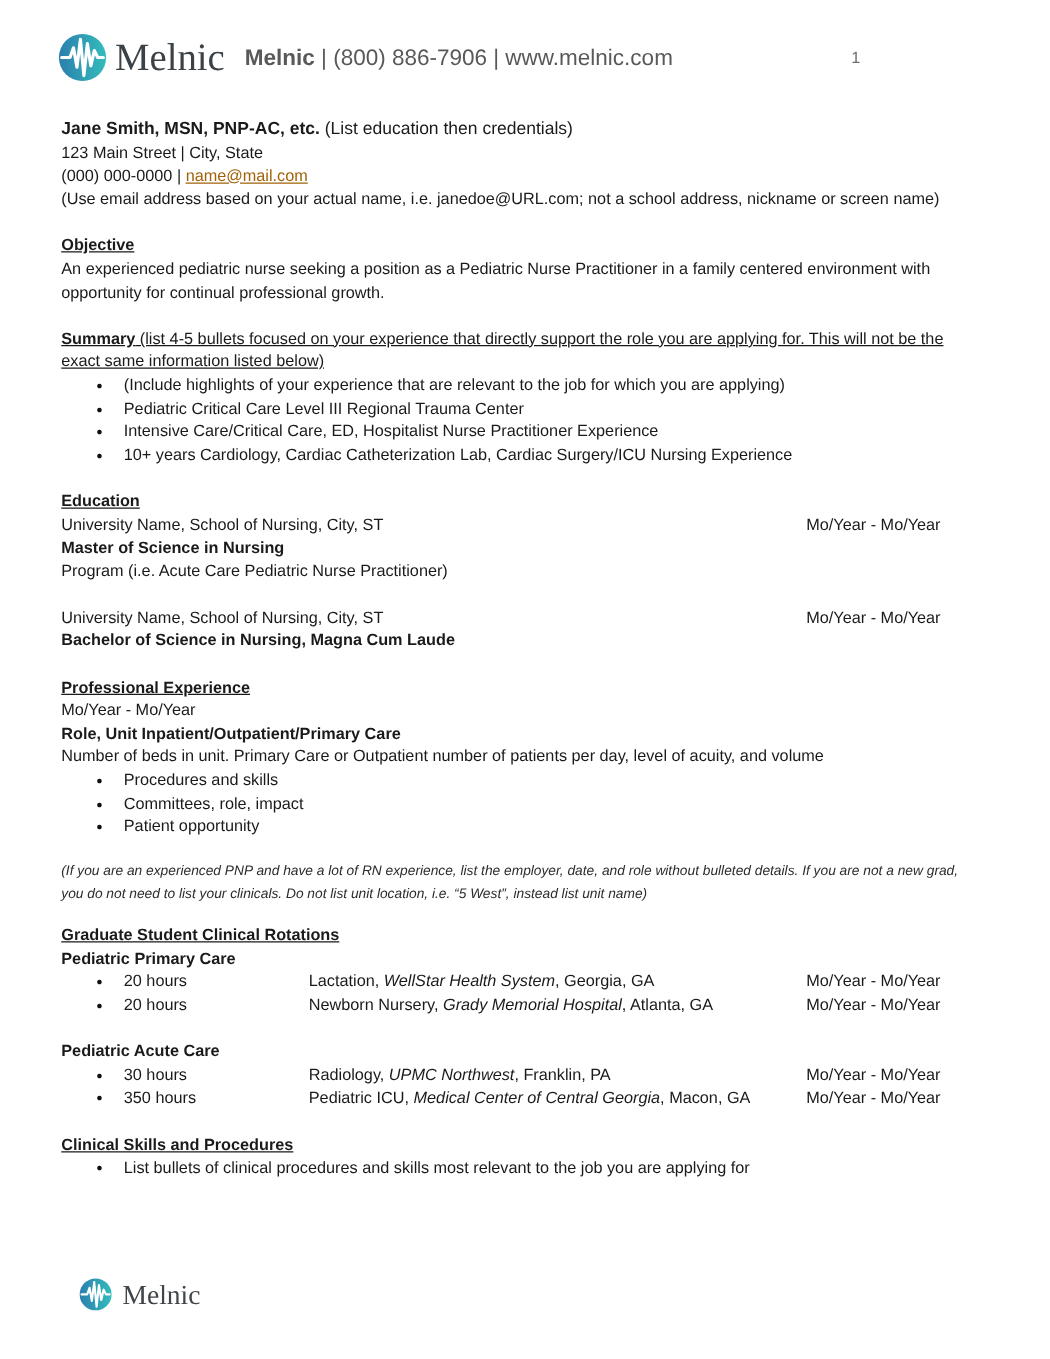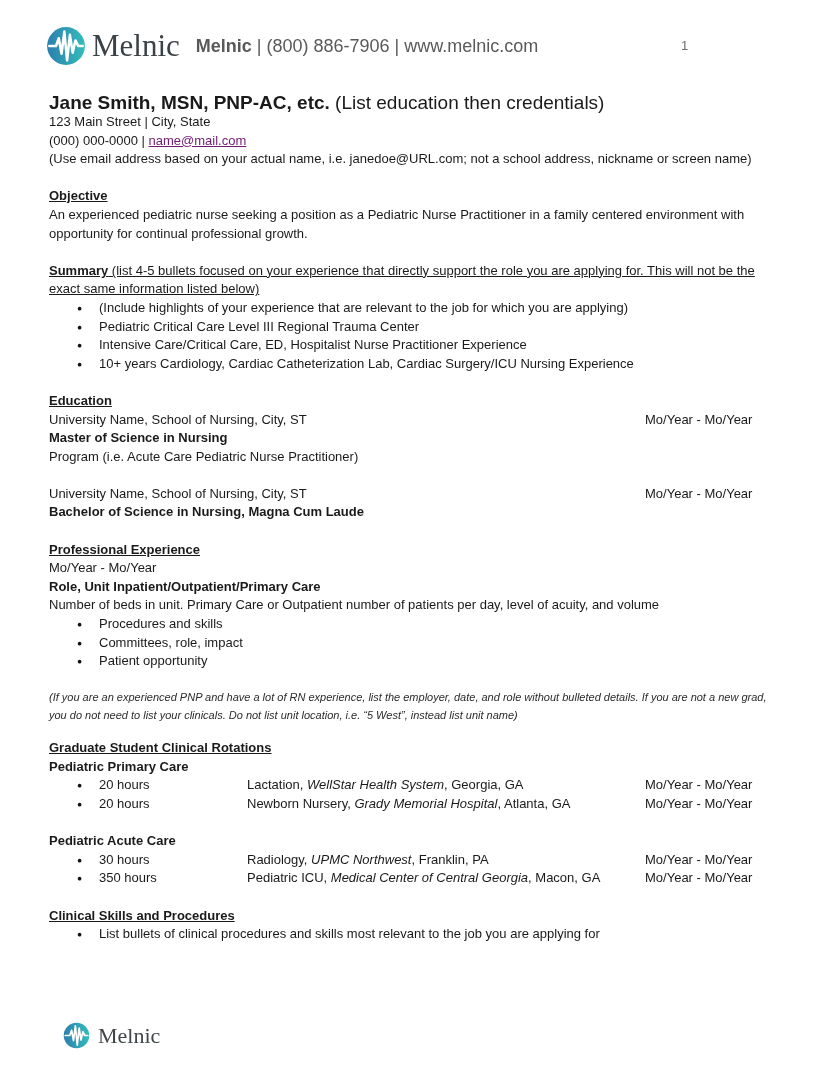--- a/index.html
+++ b/index.html
@@ -20,23 +20,23 @@
     font-family:"Liberation Serif","DejaVu Serif",serif;
     font-size:31px; color:#3b4247; margin-left:6px; line-height:40px;
   }
   .hdr-contact { margin-left:16px; color:#595959; font-size:18px; white-space:nowrap; }
   .hdr-contact b { font-weight:bold; }
   .pagenum { position:absolute; left:681px; top:37px; color:#6e6e6e; font-size:13px; }
 
   
   .content { padding:24px 56px 0 49px; }
   .line { line-height:18.6px; }
-  .name-line { font-size:19px; line-height:21px; }
+  .name-line { font-size:14px; line-height:21px; }
   .name-line b { font-weight:bold; }
-  a.email { color:#701a75; text-decoration:underline; }
+  a.email { color:#a16207; text-decoration:underline; }
 
   .sec-head { font-weight:bold; text-decoration:underline; }
   .sec-head .note { font-weight:normal; }
   .gap { margin-top:18.6px; }
   .gap-sm { margin-top:15px; }
 
   ul.blist { list-style:none; }
   ul.blist li { display:flex; padding-left:28px; line-height:18.6px; }
   .blt { flex:none; width:22px; font-size:8.5px; line-height:18.6px; color:#111; }
 

